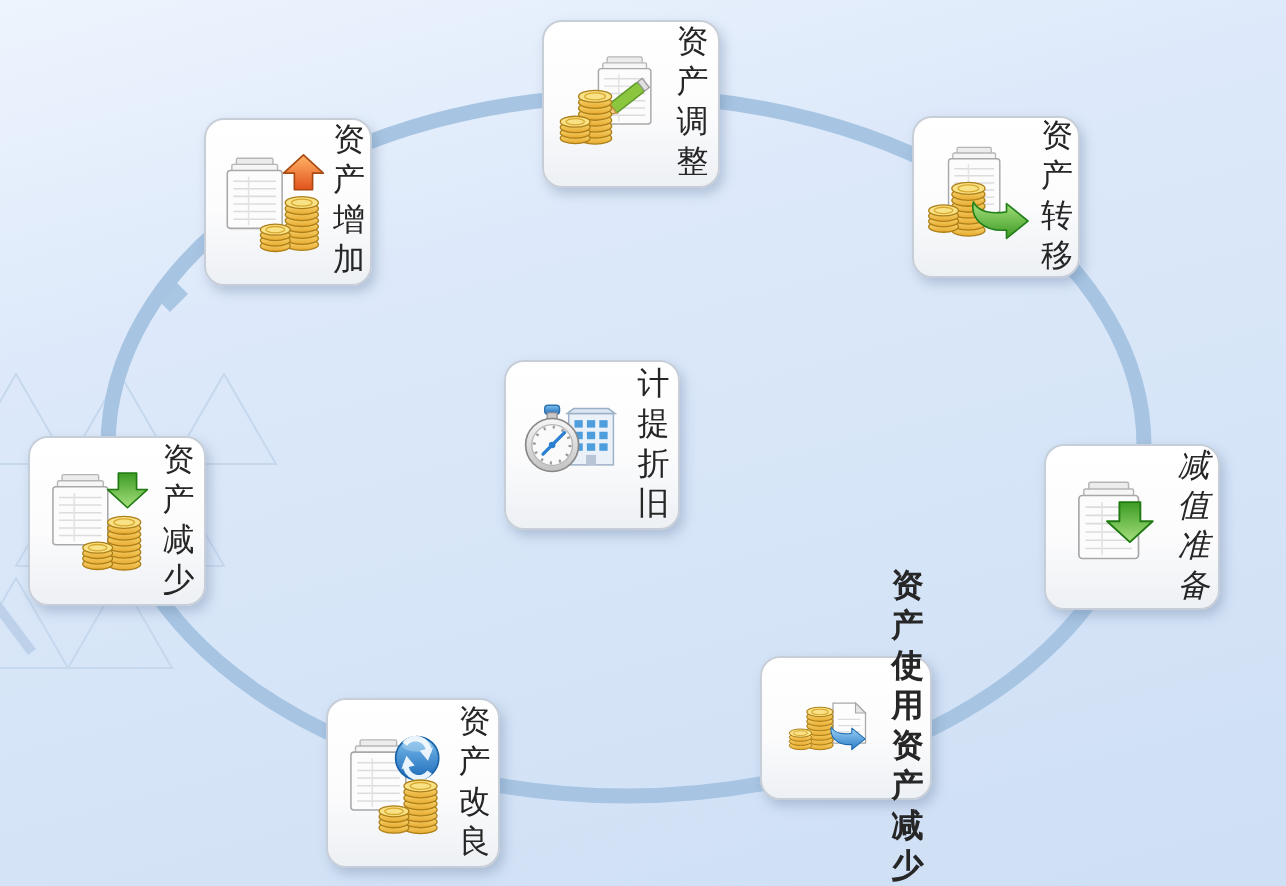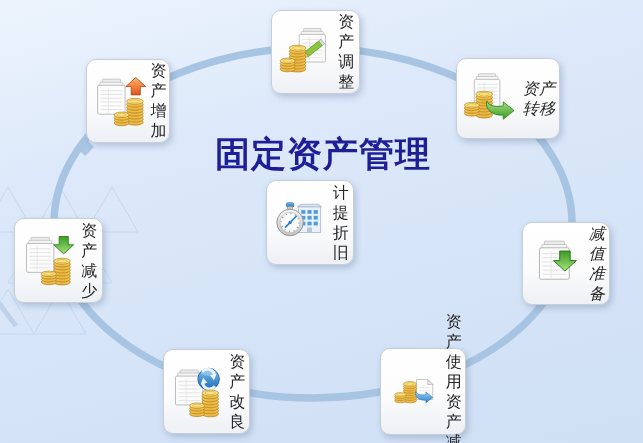--- a/index.html
+++ b/index.html
@@ -17,29 +17,29 @@
   .node{
     position:absolute;display:flex;flex-direction:row;align-items:center;justify-content:flex-end;
     background:linear-gradient(180deg,#ffffff 0%,#fcfcfd 55%,#edf0f4 100%);
     border:1px solid #c7ced8;border-radius:10px;
     box-shadow:2px 3px 6px rgba(96,120,156,0.35);
     box-sizing:border-box;padding:3px 2px 3px;cursor:pointer;
   }
   .node .icn{flex:0 0 auto;width:62px;height:53px;}
   .lbl{text-align:center;font-size:16px;line-height:20px;color:#262626;letter-spacing:0.5px;}
   .lbl span{display:block;}
-  .n-increase{left:86px;top:59px;width:84px;height:84px;padding-left:48px;}
+  .n-increase{left:102px;top:59px;width:84px;height:84px;padding-left:48px;}
   .n-adjust{left:271px;top:10px;width:89px;height:84px;}
-  .n-transfer{left:456px;top:58px;width:104px;height:81px;font-style:italic;}
+  .n-transfer{left:456px;top:58px;width:84px;height:81px;}
   .n-impair{left:522px;top:222px;width:88px;height:83px;font-style:italic;}
-  .n-usage{left:380px;top:348px;width:86px;height:87px;}
+  .n-usage{left:380px;top:328px;width:86px;height:72px;font-weight:bold;}
   .n-usage .icn{height:40px;}
   .n-improve{left:163px;top:349px;width:87px;height:85px;font-family:Liberation Serif, serif;}
   .n-decrease{left:14px;top:218px;width:89px;height:85px;justify-content:center;}
-  .n-depr{left:266px;top:180px;width:88px;height:85px;}
+  .n-depr{left:252px;top:180px;width:88px;height:85px;}
   .sprite{position:absolute;width:0;height:0;overflow:hidden;}
 </style>
 </head>
 <body>
 
 <div class="stage">
 
   <svg class="sprite" aria-hidden="true">
     <defs>
       <linearGradient id="gCoin" x1="0" y1="0" x2="0" y2="1">
@@ -159,21 +159,20 @@
       <path d="M-18 334 L8 289 L34 334 Z M34 334 L60 289 L86 334 Z"></path>
     </g>
     <path d="M76 147 L85 138 L94 147 L85 156 Z" fill="#a9c6e3"></path>
     <path d="M-2 302 L16 326" stroke="#bdd2ea" stroke-width="5" fill="none"></path>
   </svg>
 
   <svg class="ring" width="643" height="443">
     <ellipse cx="313" cy="223" rx="259" ry="175" fill="none" stroke="#a7c5e3" stroke-width="7.5"></ellipse>
   </svg>
 
-  <div class="title">固定资产管理</div>
 
   <div class="node n-increase">
     <svg class="icn" viewBox="0 0 64 64">
       <use href="#docA" transform="translate(5,5) scale(0.92)"></use>
       <use href="#fatArrow" transform="translate(39,3)" fill="url(#gOrange)" stroke="#a84a12" stroke-width="1" stroke-linejoin="round"></use>
       <use href="#coinT" transform="translate(39,25)"></use>
       <use href="#coinS" transform="translate(24,38)"></use>
     </svg>
     <div class="lbl">
       <span>资产增加</span>

